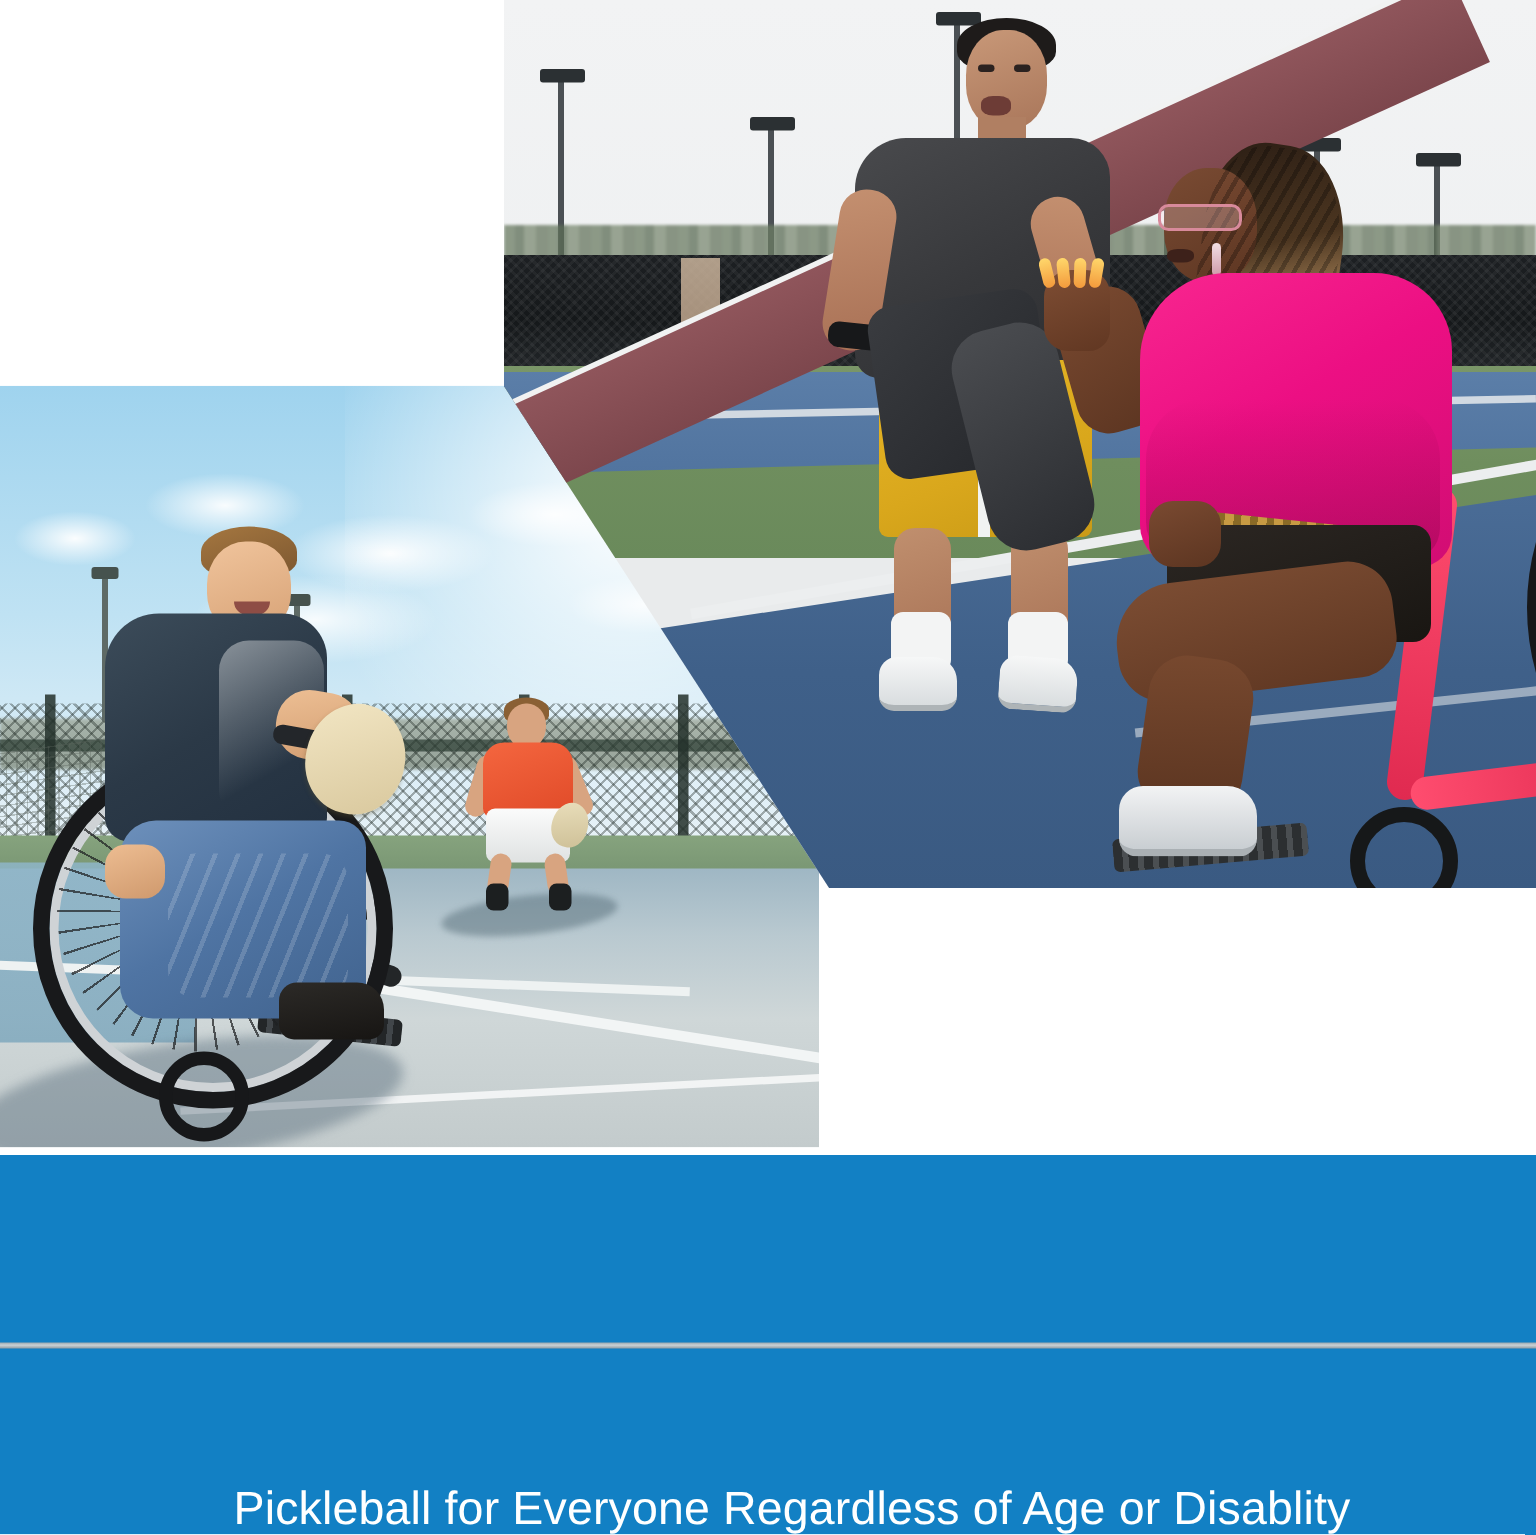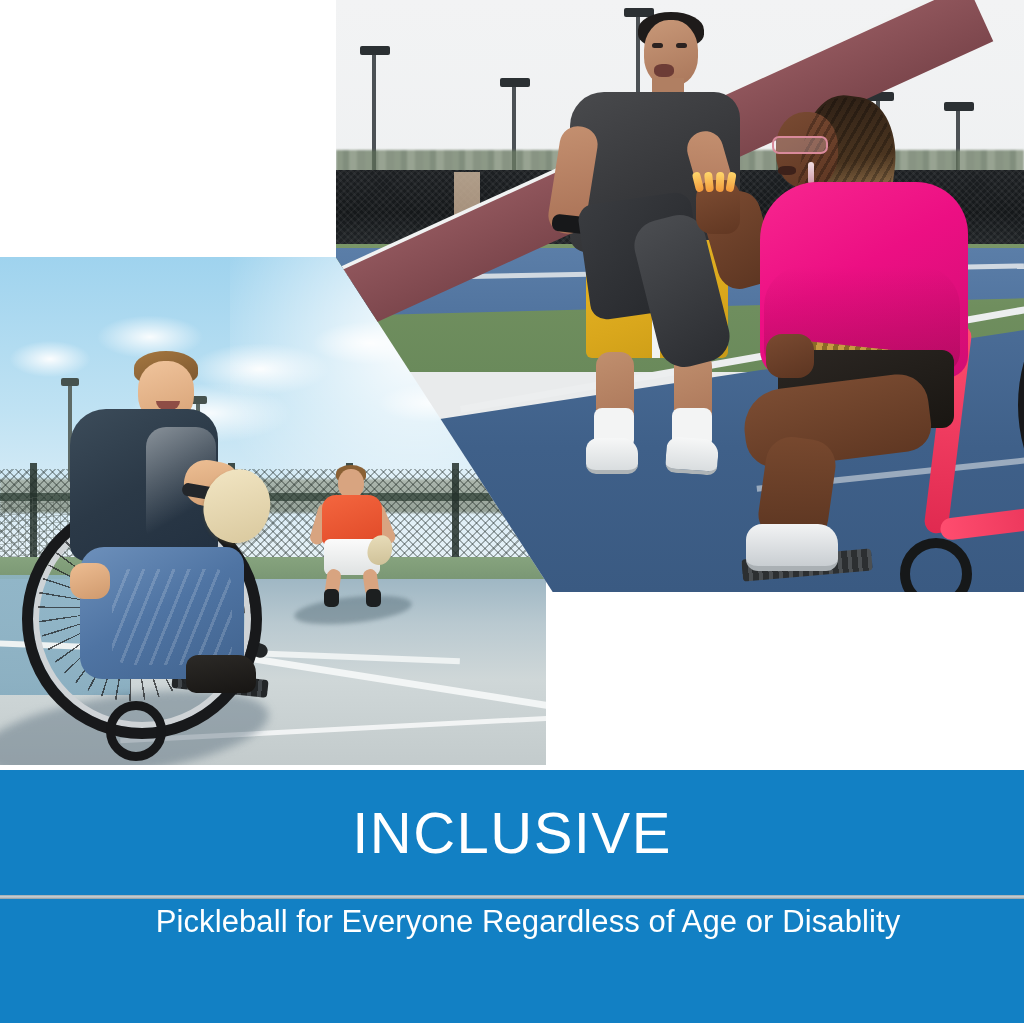--- a/index.html
+++ b/index.html
@@ -688,21 +688,21 @@
     top: 125px;
     height: 4px;
     background: linear-gradient(180deg,#9aa7ae 0%, #c9d2d6 45%, #8e9aa1 100%);
   }
   .band-sub-row {
     position: absolute;
     left: 0; right: 0;
     top: 129px;
     bottom: 0;
     display: flex;
-    align-items: flex-start;
+    align-items: flex-end;
     justify-content: center;
     padding-left: 32px;
   }
   .band-subtitle {
     color: #ffffff;
     font-size: 31px;
     font-weight: 400;
     letter-spacing: .1px;
     line-height: 1.1;
     white-space: nowrap;
@@ -858,22 +858,19 @@
           <div class="shin"></div>
           <div class="footplate"></div>
           <div class="sneaker"></div>
         </div>
       </div>
     </div>
 
   </div>
 
   <div class="band">
-    <div class="band-title-row">
-      <div class="band-title">INCLUSIVE</div>
-    </div>
     <div class="band-divider"></div>
     <div class="band-sub-row">
       <div class="band-subtitle">Pickleball for Everyone Regardless of Age or Disablity</div>
     </div>
   </div>
 
 </div>
 
 </body></html>

